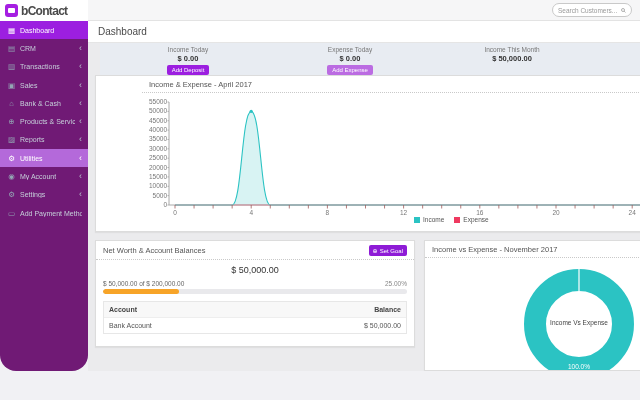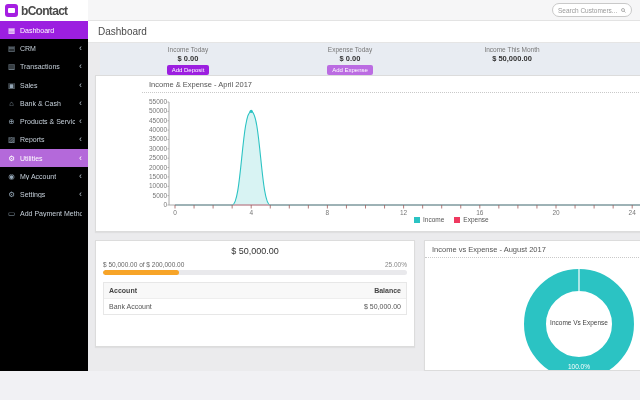--- a/index.html
+++ b/index.html
@@ -1,21 +1,21 @@
 <!DOCTYPE html>
 <html><head>
 <meta charset="utf-8">
 <style>
   * { margin:0; padding:0; box-sizing:border-box; }
   html,body { width:640px; height:400px; overflow:hidden; }
   body { font-family:"Liberation Sans", sans-serif; background:#f1f1f4; }
   .app { position:relative; width:640px; height:400px; overflow:hidden; }
 
   
-  .sidebar { position:absolute; left:0; top:0; width:88px; height:371px; background:#000000; }
+  .sidebar { position:absolute; left:0; top:0; width:88px; height:371px; background:#701a75;border-radius:16px; }
   .logo { height:21px; background:#fff; display:flex; align-items:center; gap:3px; padding-left:5px; }
   .logo-icon { width:13px; height:13px; background:#a51ee2; border-radius:3px; position:relative; flex:0 0 auto; }
   .logo-icon::after { content:""; position:absolute; left:3px; top:4px; width:7px; height:5px; background:#fff; border-radius:1px; }
   .logo-text { font-size:12px; font-weight:bold; color:#4a4a4a; letter-spacing:-0.7px; }
   .nav-item { height:18.3px; display:flex; align-items:center; gap:4px; padding:0 6px 0 7px; color:#c6d0da; font-size:7px; cursor:pointer; }
   .nav-item .nicon { width:9px; font-size:7.5px; color:#93a5b4; text-align:center; flex:0 0 auto; }
   .nav-item .nlabel { white-space:nowrap; overflow:hidden; }
   .nav-item .chev { margin-left:auto; font-size:9px; line-height:7px; color:#b8c4ce; }
   .nav-item.active { background:#9c1fe0; color:#fff; }
   .nav-item.active .nicon { color:#fff; }
@@ -250,20 +250,27 @@
               </span>
               <span class="legend-item">
                 <span class="swatch" style="background:#ef3a60"></span>
                 <span>Expense</span>
               </span>
             </div>
         </div>
       </div>
 
       <div class="panel networth-panel">
+        <div class="panel-head">
+          <span class="panel-title">Net Worth &amp; Account Balances</span>
+          <button class="btn-setgoal">
+            <span>⊕</span>
+            <span>Set Goal</span>
+          </button>
+        </div>
         <div class="nw-total">$ 50,000.00</div>
         <div class="nw-row">
           <span>$ 50,000.00 of $ 200,000.00</span>
           <span class="nw-pct">25.00%</span>
         </div>
         <div class="nw-bar">
           <div class="nw-fill" style="width: 25%;"></div>
         </div>
         <div class="nw-table">
           <div class="nw-thead">
@@ -274,21 +281,21 @@
               <div class="nw-tr">
                 <span>Bank Account</span>
                 <span>$ 50,000.00</span>
               </div>
             </div>
         </div>
       </div>
 
       <div class="panel ive-panel">
         <div class="panel-head">
-          <span class="panel-title">Income vs Expense - August 2017</span>
+          <span class="panel-title">Income vs Expense - November 2017</span>
         </div>
         <div class="donut-wrap">
           <svg width="310" height="115" style="position:absolute;left:0;top:0;">
               <circle cx="154" cy="66" r="44" fill="none" stroke="#2bc3c3" stroke-width="22"></circle>
               <line x1="154" y1="33" x2="154" y2="11" stroke="#ffffff" stroke-width="1.2"></line>
             </svg>
           <div class="donut-center-label">Income Vs Expense</div>
           <div class="donut-slice-label">100.0%</div>
         </div>
       </div>

